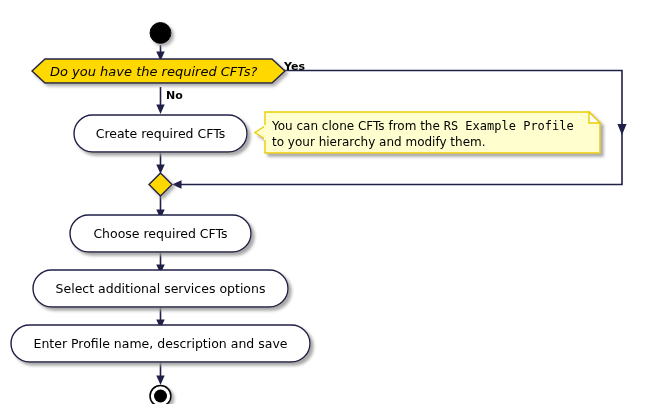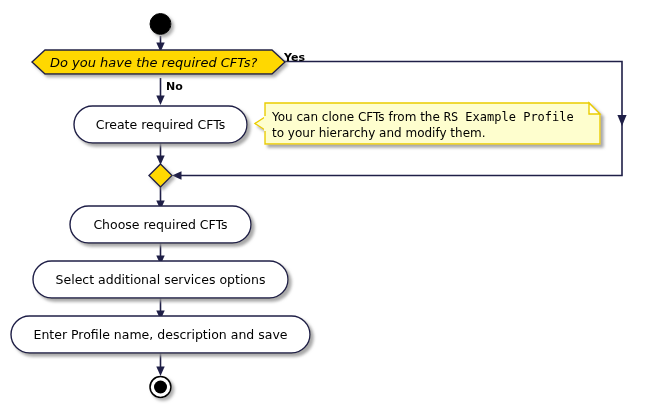--- a/index.html
+++ b/index.html
@@ -10,21 +10,21 @@
   }
   body {
     width: 647px;
     height: 404px;
     position: relative;
     overflow: hidden;
     font-family: "DejaVu Sans", sans-serif;
   }
   #diagram-root {
     position: absolute;
-    left: 0; top: 4px;
+    left: 0; top: 13px;
     width: 647px;
     height: 358px;
   }
   svg.diagram-canvas {
     position: absolute;
     left: 0; top: 0;
     width: 647px;
     height: 404px;
     display: block;
   }

